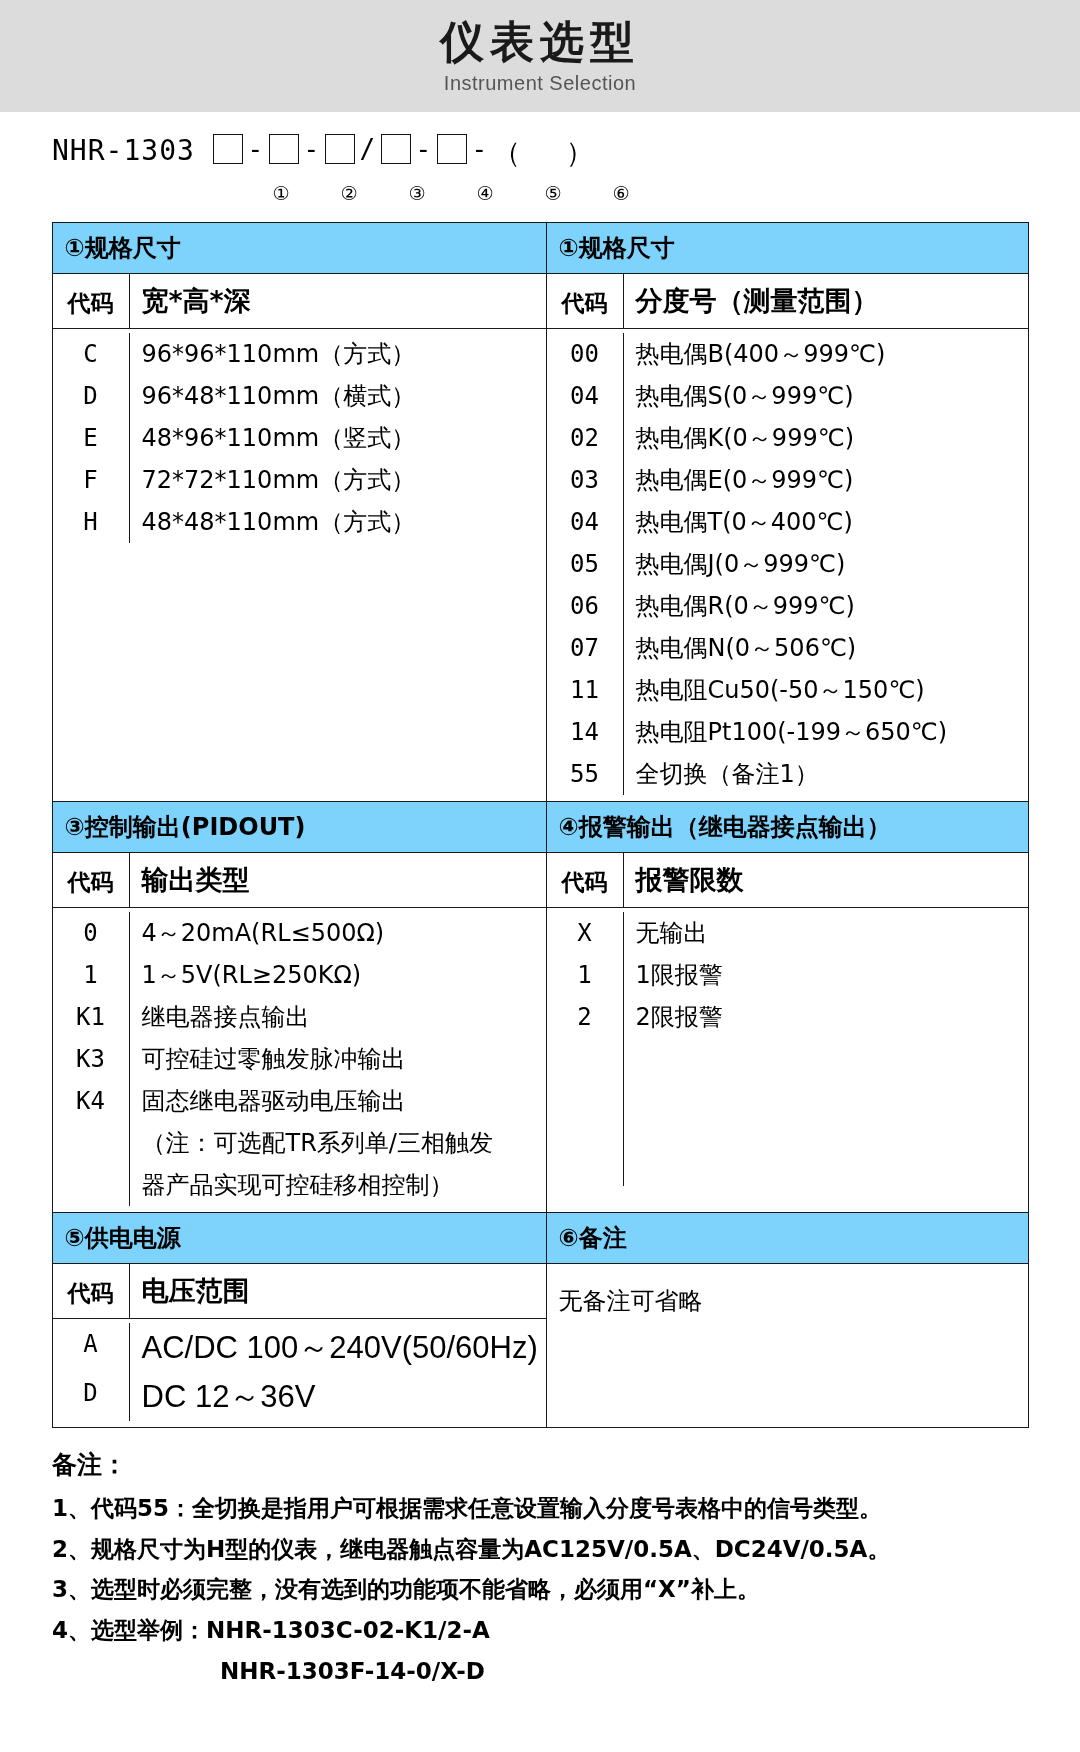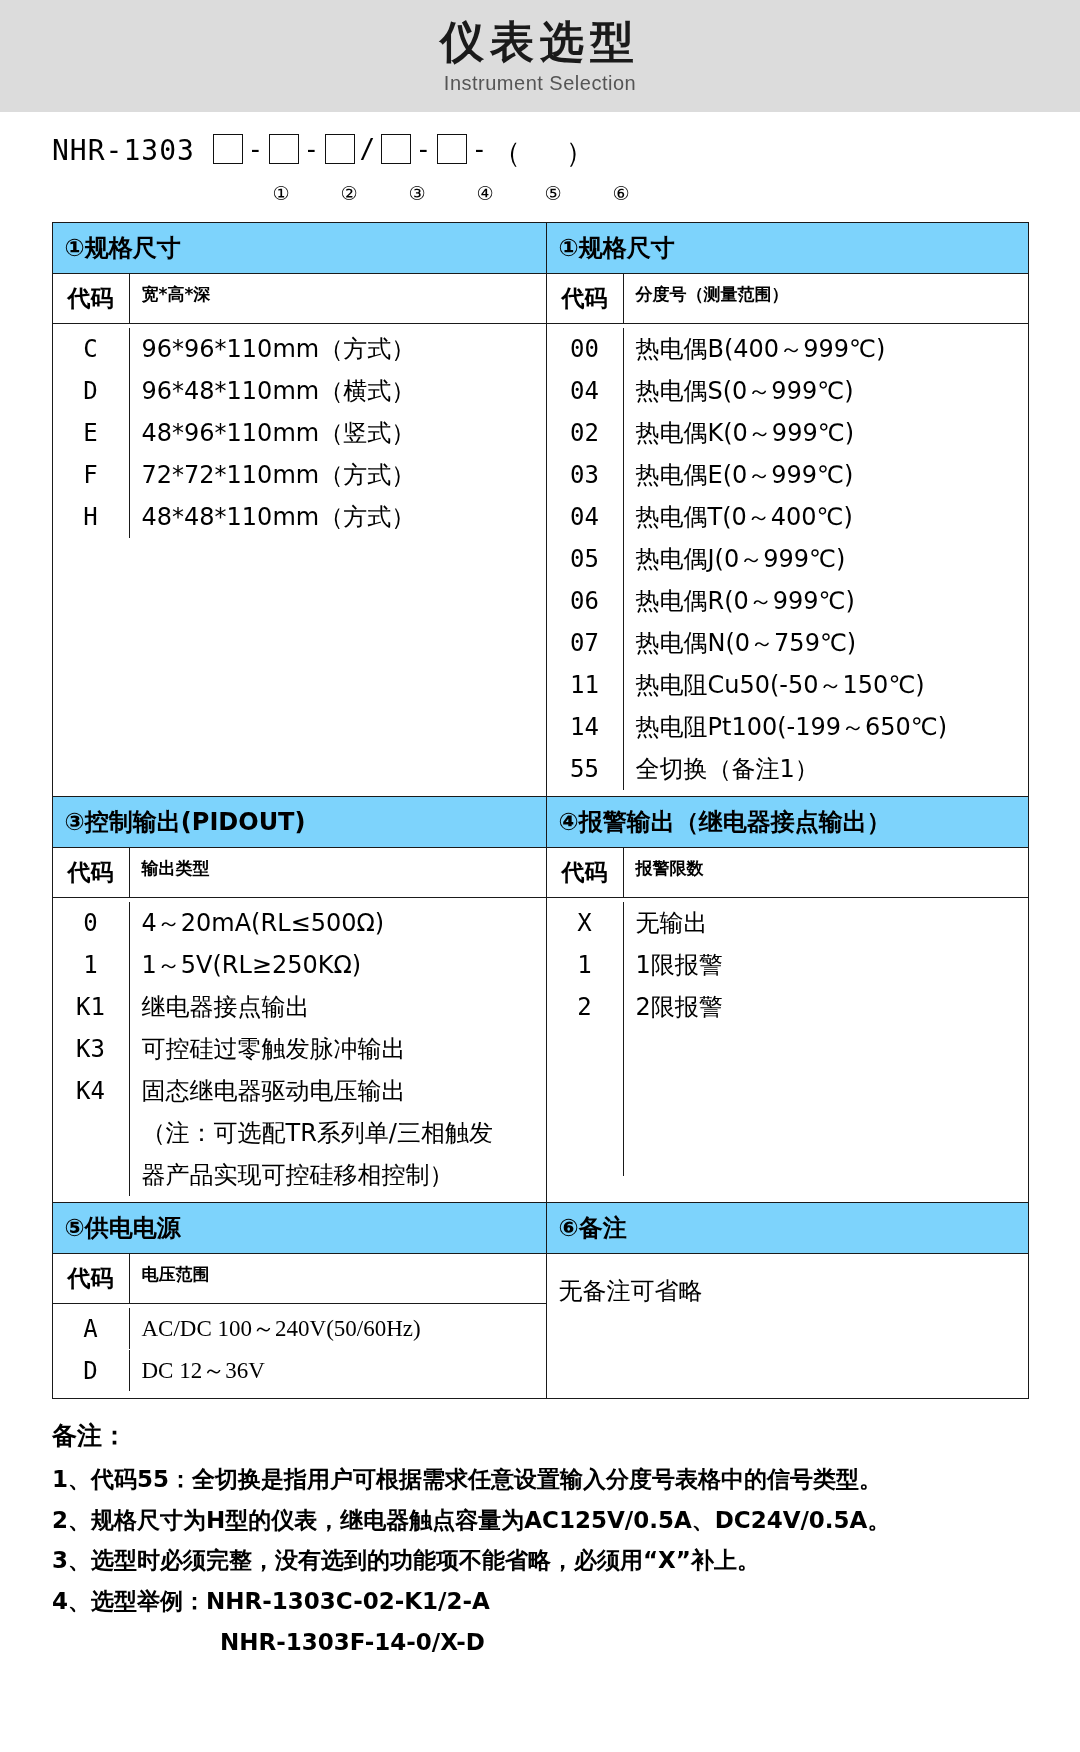--- a/index.html
+++ b/index.html
@@ -124,36 +124,37 @@
     font-family: "DejaVu Sans", sans-serif;
     font-size: 24px;
     padding: 9px 0 9px 12px;
     box-sizing: border-box;
     border-left: 1.5px solid #1a1a1a;
     white-space: nowrap;
   }
   .hdr-line {
     display: flex;
     border-bottom: 1.5px solid #1a1a1a;
+    align-items: flex-end;
   }
   .hdr-code {
     width: 76px;
     min-width: 76px;
     text-align: center;
     font-family: "DejaVu Sans", sans-serif;
     font-weight: bold;
     font-size: 23px;
     padding: 9px 0;
     box-sizing: border-box;
   }
   .hdr-desc {
     flex: 1;
     font-family: "DejaVu Sans", sans-serif;
     font-weight: bold;
-    font-size: 17px;
+    font-size: 27px;
     padding: 9px 0 9px 12px;
     box-sizing: border-box;
     border-left: 1.5px solid #1a1a1a;
   }
   .sect-bar {
     background: #7dd3fc;
     border-bottom: 1.5px solid #1a1a1a;
     font-family: "DejaVu Sans", sans-serif;
     font-size: 24px;
     font-weight: bold;
@@ -162,22 +163,22 @@
   .cellbox {
     padding: 0;
   }
   .note-block {
     font-family: "DejaVu Sans", sans-serif;
     font-size: 24px;
     padding: 21px 0 9px 12px;
     line-height: 1.35;
   }
   .mono-sm {
-    font-family: Liberation Serif, serif;
-    font-size: 23px;
+    font-family: Liberation Sans, sans-serif;
+    font-size: 31px;
   }
   
   .footer {
     margin: 20px 0 0 52px;
     width: 980px;
     font-family: "DejaVu Sans", sans-serif;
   }
   .footer-title {
     font-size: 25px;
     font-weight: bold;
@@ -298,21 +299,21 @@
             <div class="row-line">
               <div class="rl-code">05</div>
               <div class="rl-desc">热电偶J(0～999℃)</div>
             </div>
             <div class="row-line">
               <div class="rl-code">06</div>
               <div class="rl-desc">热电偶R(0～999℃)</div>
             </div>
             <div class="row-line">
               <div class="rl-code">07</div>
-              <div class="rl-desc">热电偶N(0～759℃)</div>
+              <div class="rl-desc">热电偶N(0～506℃)</div>
             </div>
             <div class="row-line">
               <div class="rl-code">11</div>
               <div class="rl-desc">热电阻Cu50(-50～150℃)</div>
             </div>
             <div class="row-line">
               <div class="rl-code">14</div>
               <div class="rl-desc">热电阻Pt100(-199～650℃)</div>
             </div>
             <div class="row-line">

